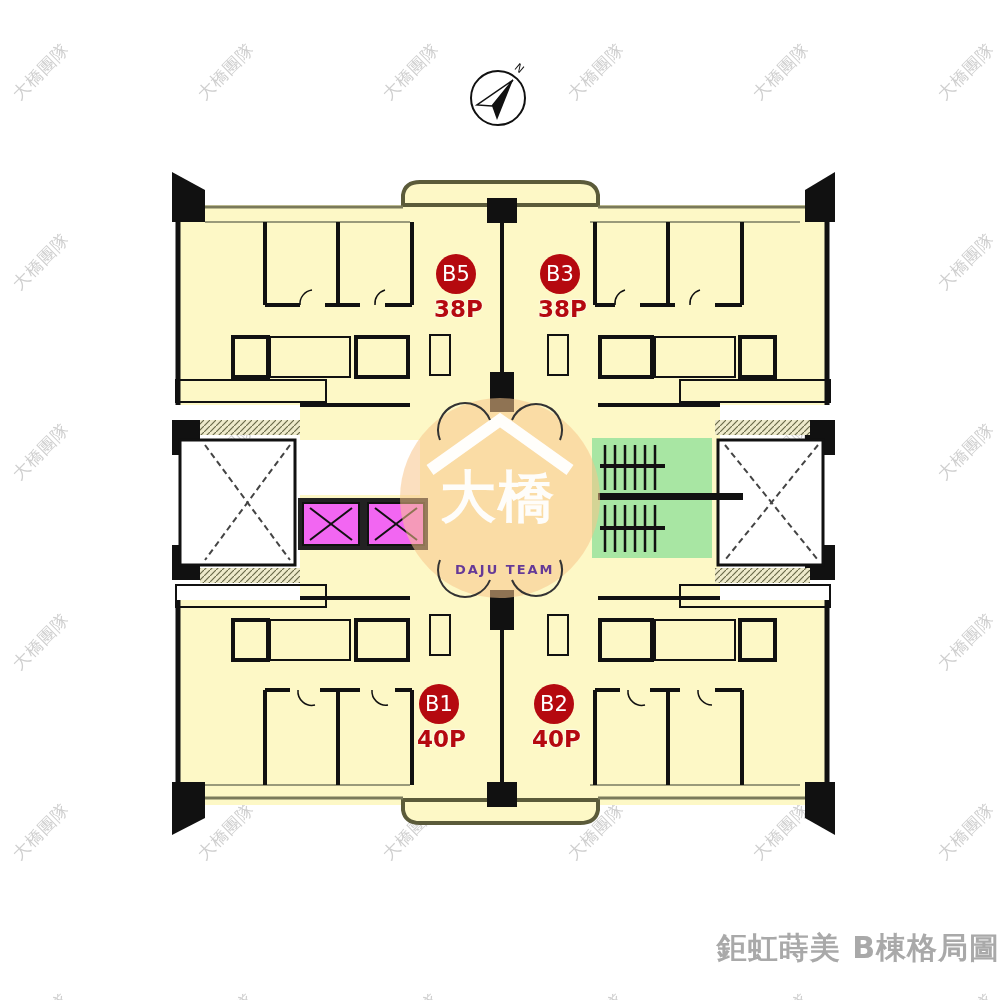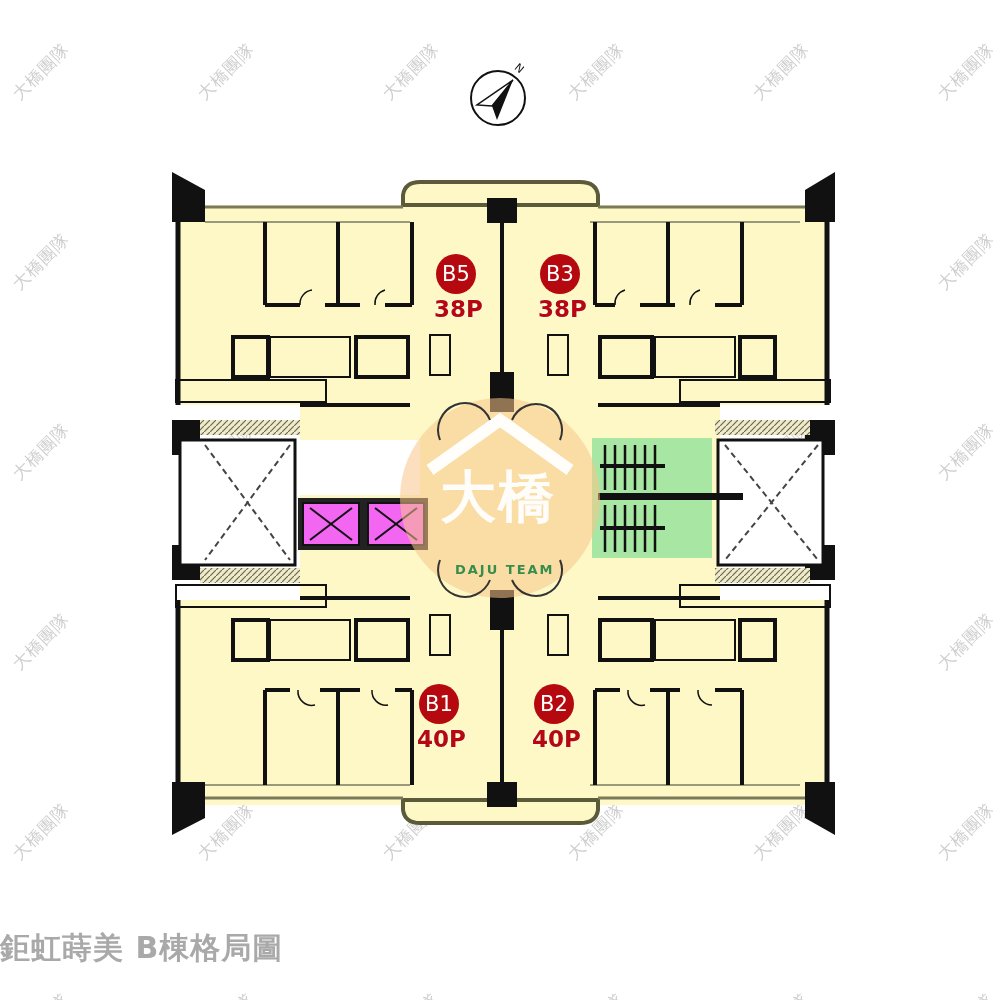--- a/index.html
+++ b/index.html
@@ -3,23 +3,23 @@
 <meta charset="utf-8">
 <style>
   html,body{margin:0;padding:0;background:#ffffff;}
   body{width:1000px;height:1000px;position:relative;overflow:hidden;font-family:"DejaVu Sans",sans-serif;}
   .abs{position:absolute;}
   #plan{position:absolute;left:0;top:0;width:1000px;height:1000px;}
   .wm{position:absolute;font-size:17px;color:#cfcfcf;transform:rotate(-45deg);white-space:nowrap;letter-spacing:1px;pointer-events:none;font-family:"DejaVu Sans",sans-serif;}
   .unit-badge{position:absolute;width:44px;text-align:center;}
   .unit-badge .circle{width:40px;height:40px;border-radius:50%;background:#b5090f;color:#fff;font-weight:normal;font-size:21px;line-height:40px;margin:0 auto;font-family:"DejaVu Sans",sans-serif;}
   .unit-badge .pcount{color:#b5090f;font-weight:bold;font-size:23px;margin-top:2px;font-family:"DejaVu Sans",sans-serif;text-shadow:0 0 2px #fff,0 0 2px #fff;}
-  #caption{position:absolute;left:0;top:928px;width:1000px;text-align:left;font-size:30px;font-weight:bold;color:#a9a9a9;font-family:"DejaVu Sans",sans-serif;letter-spacing:1px;}
+  #caption{position:absolute;left:0;top:928px;width:1000px;text-align:right;font-size:30px;font-weight:bold;color:#a9a9a9;font-family:"DejaVu Sans",sans-serif;letter-spacing:1px;}
   #logo-text{position:absolute;left:440px;top:460px;font-size:56px;font-weight:bold;color:#ffffff;font-family:"DejaVu Sans",sans-serif;opacity:0.95;letter-spacing:2px;}
-  #logo-sub{position:absolute;left:455px;top:562px;font-size:13px;font-weight:bold;color:#15803d;opacity:0.85;letter-spacing:2px;font-family:"DejaVu Sans",sans-serif;text-align:right;}
+  #logo-sub{position:absolute;left:455px;top:562px;font-size:13px;font-weight:bold;color:#4c1d95;opacity:0.85;letter-spacing:2px;font-family:"DejaVu Sans",sans-serif;text-align:right;}
 </style>
 </head>
 <body>
 
 <div id="watermarks">
     <div class="wm" style="left: 5px; top: 60px;">大橋團隊</div>
     <div class="wm" style="left: 190px; top: 60px;">大橋團隊</div>
     <div class="wm" style="left: 375px; top: 60px;">大橋團隊</div>
     <div class="wm" style="left: 560px; top: 60px;">大橋團隊</div>
     <div class="wm" style="left: 745px; top: 60px;">大橋團隊</div>

